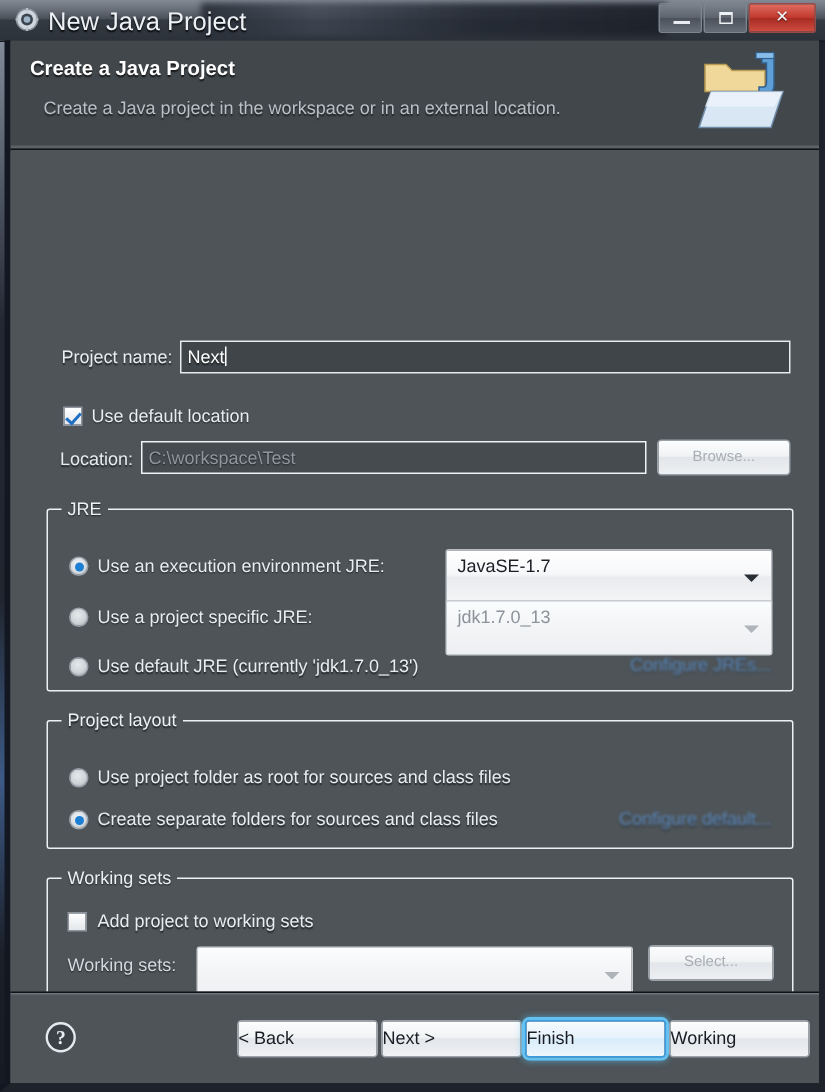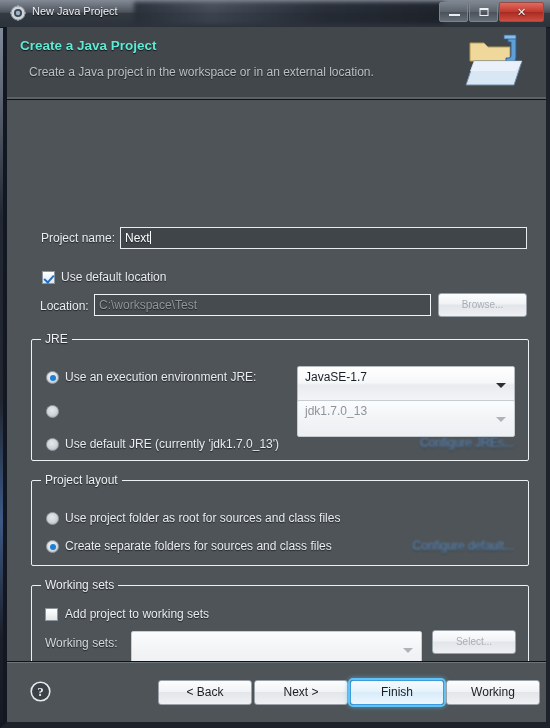--- a/index.html
+++ b/index.html
@@ -57,21 +57,21 @@
     pointer-events: none;
   }
   .title-icon {
     position: absolute;
     left: 10px; top: 5px;
     width: 16px; height: 16px;
   }
   .title-text {
     position: absolute;
     left: 32px; top: 5px;
-    font-size: 11px;
+    font-size: 17px;
     color: #edf1f5;
     text-shadow: 0 1px 1px rgba(0,0,0,.85);
     white-space: nowrap;
   }
   .title-blur {
     position: absolute;
     left: 134px; top: 2px;
     width: 310px; height: 22px;
     background: linear-gradient(to right,
       rgba(40,46,56,.92) 0%, rgba(62,70,82,.75) 25%,
@@ -133,21 +133,21 @@
     background: #41474b;
     border-bottom: 1px solid #0f1216;
     box-shadow: inset 0 -2px 0 #5c6367;
     box-sizing: border-box;
   }
   .header-title {
     position: absolute;
     left: 13px; top: 11px;
     font-size: 13.5px;
     font-weight: bold;
-    color: #5eead4;
+    color: #ffffff;
     text-shadow: 0 1px 1px rgba(0,0,0,.7);
   }
   .header-desc {
     position: absolute;
     left: 22px; top: 38px;
     font-size: 12px;
     color: #b9c1c6;
     text-shadow: 0 1px 1px rgba(0,0,0,.55);
   }
   .header-icon {
@@ -332,21 +332,20 @@
   .fbtn {
     position: absolute;
     top: 18px;
     width: 94px; height: 25px;
     box-sizing: border-box;
     border: 1px solid #9aa1a8;
     border-radius: 3px;
     background: linear-gradient(to bottom, #fcfdfe 0%, #f1f3f5 46%, #e3e6ea 50%, #eff1f4 100%);
     font-size: 12px;
     color: #1a1e24;
-    text-align: center;
     line-height: 23px;
     white-space: nowrap;
   }
   .fbtn.focused {
     border: 1px solid #3c9bdd;
     box-shadow: 0 0 0 2px #63c2f2, 0 0 5px 2px rgba(90,190,240,.65);
     background: linear-gradient(to bottom, #f6fbfe 0%, #e6f2fb 46%, #d9ecfa 50%, #ecf6fd 100%);
   }
 </style>
 </head>
@@ -423,20 +422,21 @@
       <span class="glabel">JRE</span>
 
       <span class="radio on" style="left:14px; top:31px;"></span>
       <div class="lbl" style="position:absolute; left:33px; top:30px;">Use an execution environment JRE:</div>
       <div class="combo" style="left:265px; top:26px; width:218px;">
         <span>JavaSE-1.7</span>
         <span class="arrow"></span>
       </div>
 
       <span class="radio off" style="left:14px; top:65px;"></span>
+      <div class="lbl" style="position:absolute; left:33px; top:64px;">Use a project specific JRE:</div>
       <div class="combo disabled" style="left:265px; top:60px; width:218px;">
         <span>jdk1.7.0_13</span>
         <span class="arrow"></span>
       </div>
 
       <span class="radio off" style="left:14px; top:98px;"></span>
       <div class="lbl" style="position:absolute; left:33px; top:97px;">Use default JRE (currently 'jdk1.7.0_13')</div>
 
       <div class="link" style="right:14px; top:96px;">Configure JREs...</div>
     </div>

